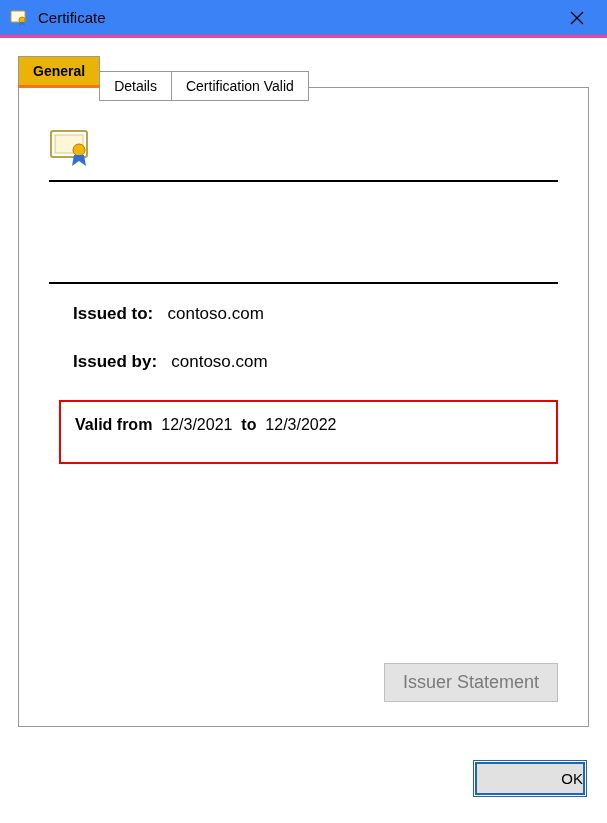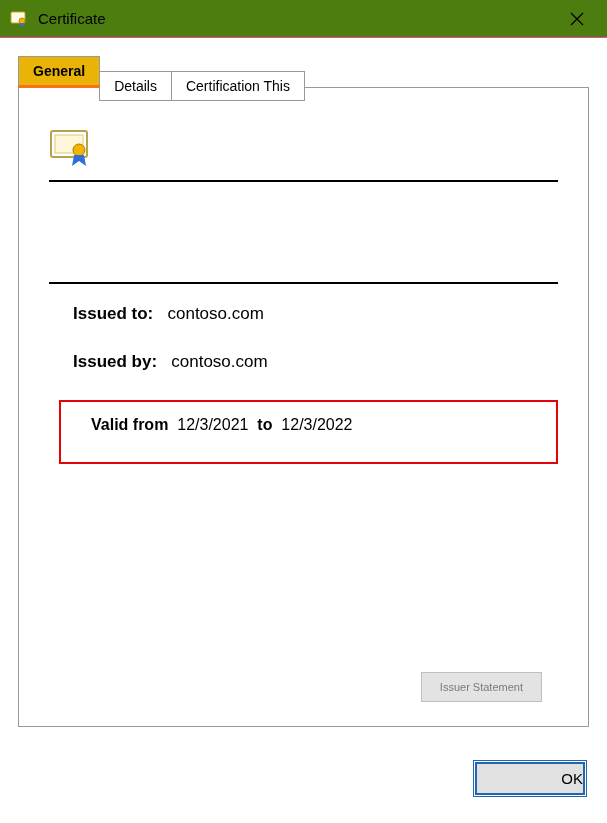--- a/index.html
+++ b/index.html
@@ -11,22 +11,22 @@
       background: #fff;
       width: 607px;
       height: 823px;
       overflow: hidden;
     }
     .titlebar {
       display: flex;
       align-items: center;
       height: 38px;
       padding: 0 10px 0 10px;
-      border-bottom: 1px solid #ec4899;
-      background: #4d7c0f;
+      border-bottom: 3px solid #ec4899;
+      background: #3b82f6;
     }
     .titlebar .app-icon {
       width: 18px; height: 18px;
       margin-right: 10px;
       display: inline-flex;
       align-items: center;
       justify-content: center;
     }
     .titlebar .title {
       flex: 1;
@@ -125,40 +125,40 @@
     }
     .field-row b { font-weight: bold; }
     .highlight-box {
       border: 2px solid #e30505;
       padding: 14px 10px 14px 10px;
       margin-left: 10px;
       margin-right: 0;
     }
     .valid-line {
       font-size: 16px;
-      margin-left: 20px;
+      margin-left: 4px;
       margin-bottom: 14px;
     }
     .valid-line b { font-weight: bold; }
     .pk-line {
       display: flex;
       align-items: center;
       gap: 10px;
       font-size: 15px;
     }
     .key-icon { display:inline-flex; }
     .issuer-btn {
       position: absolute;
-      right: 46px;
+      right: 30px;
       bottom: 24px;
       padding: 8px 18px;
       background: #e3e3e3;
       border: 1px solid #bfbfbf;
       color: #7a7a7a;
-      font-size: 11px;
+      font-size: 18px;
     }
     .ok-area {
       display: flex;
       justify-content: flex-end;
       padding: 18px 22px 0 0;
     }
     .ok-btn {
       width: 110px;
       padding: 6px 0;
       background: #e1e1e1;
@@ -187,21 +187,21 @@
       <line x1="1" y1="1" x2="13" y2="13" stroke="#000" stroke-width="1.3"></line>
       <line x1="13" y1="1" x2="1" y2="13" stroke="#000" stroke-width="1.3"></line>
     </svg>
   </span>
 </div>
 
 <div class="tabs-area">
   <div class="tabs">
     <div class="tab active">General</div>
     <div class="tab">Details</div>
-    <div class="tab">Certification This</div>
+    <div class="tab">Certification Valid</div>
   </div>
 
   <div class="panel">
 
     <div class="cert-header">
       <span class="cert-icon-large">
         <svg width="48" height="40" viewBox="0 0 48 40">
           <rect x="2" y="3" width="36" height="26" rx="2" fill="#fff" stroke="#b8a24a" stroke-width="2"></rect>
           <rect x="6" y="7" width="28" height="18" fill="#fdf6d9" stroke="#d9c97a" stroke-width="1"></rect>
           <circle cx="30" cy="22" r="6" fill="#f5b400" stroke="#b07800" stroke-width="1"></circle>

